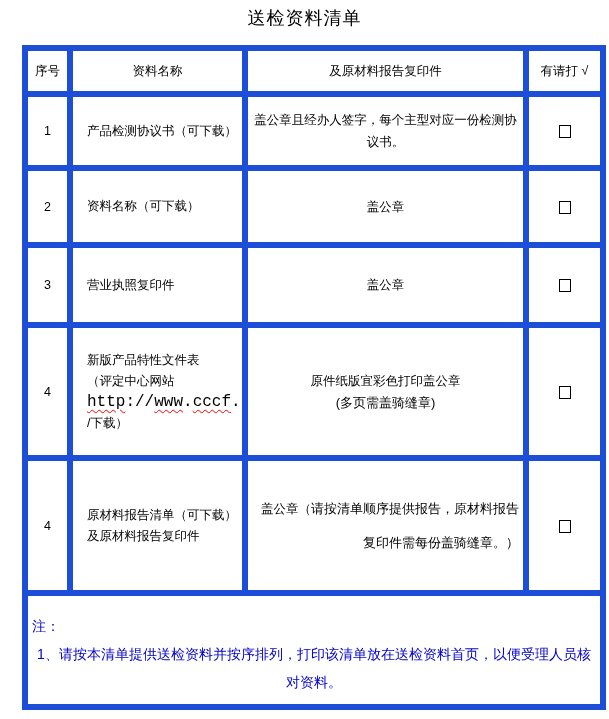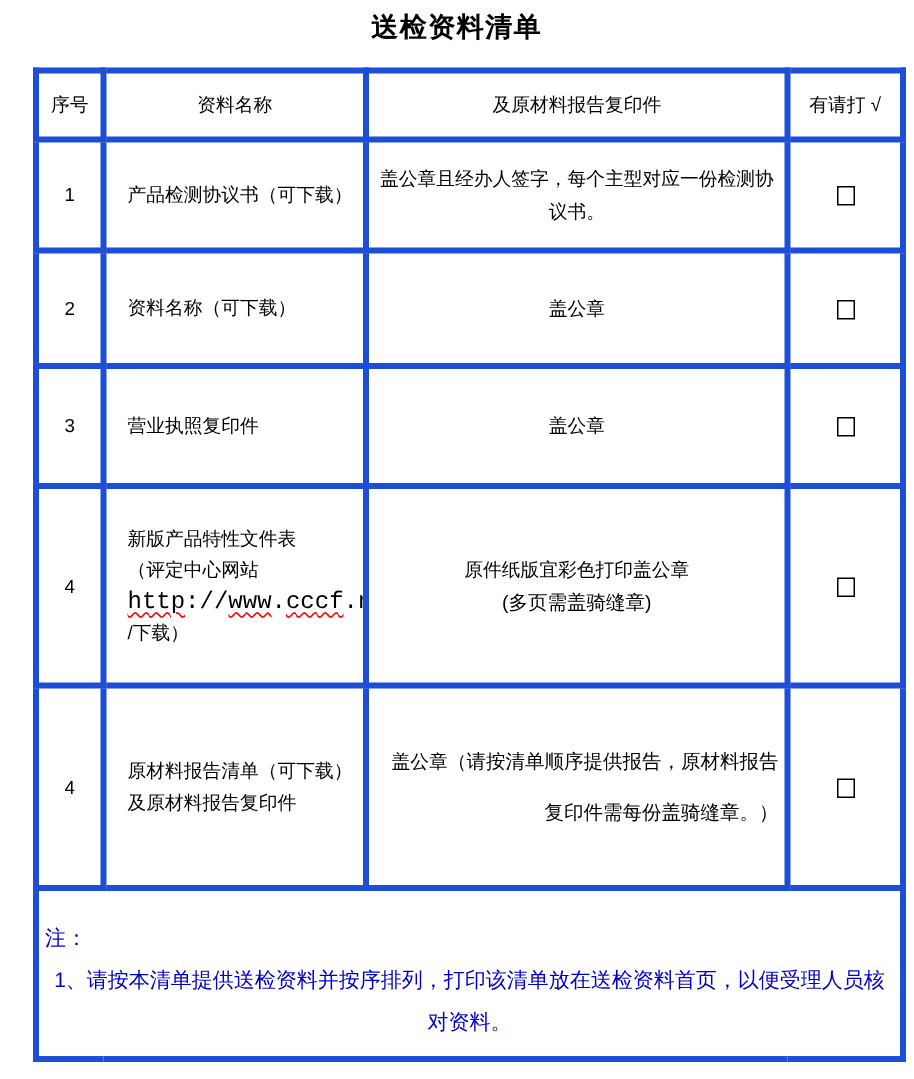--- a/index.html
+++ b/index.html
@@ -6,32 +6,32 @@
   html, body { background: #ffffff; }
   body {
     width: 609px; height: 719px;
     font-family: "Liberation Sans", "DejaVu Sans", sans-serif;
     color: #000000;
   }
   .page { position: relative; width: 609px; height: 719px; background: #ffffff; overflow: hidden; }
 
   .doc-title {
     position: absolute; top: 6px; left: 0; width: 609px;
-    text-align: center; font-size: 18px; font-weight: bold; color: #000000;
+    text-align: center; font-size: 18px; font-weight: normal; color: #000000;
     letter-spacing: 1px;
   }
 
   table.checklist {
     position: absolute; left: 22px; top: 45px;
     width: 578px; border-collapse: collapse; table-layout: fixed;
     border: 2px solid #000000;
     font-size: 12.5px; color: #000000;
   }
   table.checklist th, table.checklist td {
-    border: 4px solid #1d4ed8;
+    border: 6px solid #1d4ed8;
     vertical-align: middle;
     font-weight: normal;
     overflow: hidden;
   }
 
   .r-header { height: 46px; }
   .r1 { height: 74px; }
   .r2 { height: 77px; }
   .r3 { height: 80px; }
   .r4 { height: 133px; }

